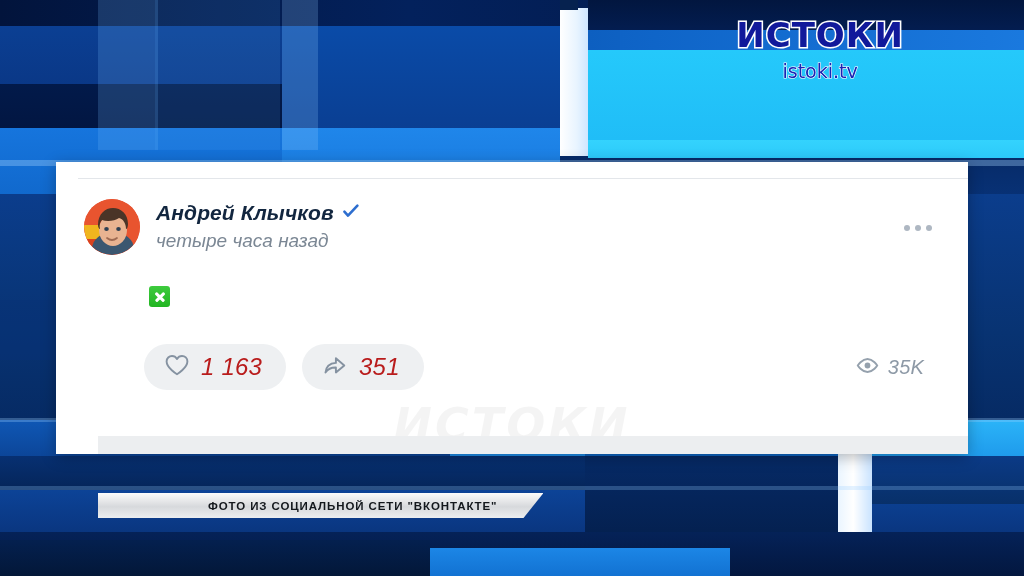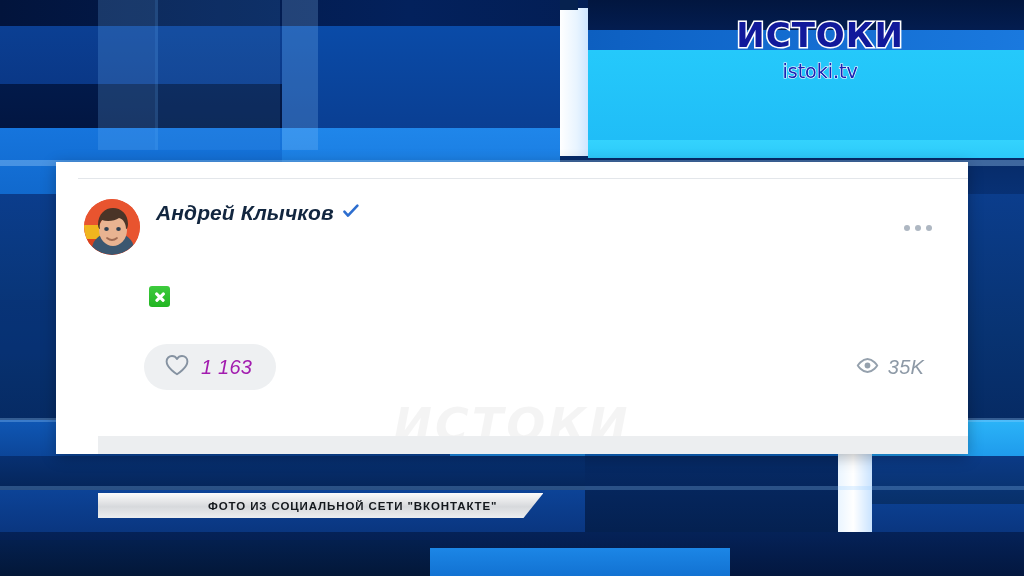--- a/index.html
+++ b/index.html
@@ -257,22 +257,22 @@
     display: flex;
     align-items: center;
     gap: 11px;
     height: 46px;
     padding: 0 24px 0 20px;
     border-radius: 23px;
     background: #eef0f2;
     cursor: pointer;
   }
   .pill .count {
-    font-size: 20px;
-    color: #a21caf;
+    font-size: 24px;
+    color: #b91c1c;
     font-weight: 400;
     letter-spacing: .2px;
   }
   .views {
     position: absolute;
     right: 44px;
     top: 194px;
     display: flex;
     align-items: center;
     gap: 9px;
@@ -379,20 +379,21 @@
       </div>
       <div class="head-text">
         <div class="author-row">
           <span class="author-name">Андрей Клычков</span>
           <span class="verified">
             <svg width="20" height="20" viewBox="0 0 20 20" aria-hidden="true">
               <path d="M3.4 10.6l3.6 4 9.4-10" stroke="#2d6ecf" stroke-width="2.6" fill="none" stroke-linecap="round" stroke-linejoin="round"></path>
             </svg>
           </span>
         </div>
+        <div class="timestamp">четыре часа назад</div>
       </div>
     </div>
 
     <div class="more-menu">
       <i></i>
         <i></i>
         <i></i>
     </div>
 
     <div class="post-body">
@@ -401,20 +402,28 @@
 
     <div class="actions">
       <div class="pill">
         <span>
           <svg width="26" height="24" viewBox="0 0 26 24" aria-hidden="true">
             <path d="M13 21.2S2.6 14.9 2.6 8.5C2.6 5.2 5.1 3 8 3c2 0 3.9 1.1 5 2.9C14.1 4.1 16 3 18 3c2.9 0 5.4 2.2 5.4 5.5 0 6.4-10.4 12.7-10.4 12.7z" fill="none" stroke="#8592a1" stroke-width="1.9" stroke-linejoin="round"></path>
           </svg>
         </span>
         <span class="count">1 163</span>
       </div>
+      <div class="pill">
+        <span>
+          <svg width="26" height="24" viewBox="0 0 26 24" aria-hidden="true">
+            <path d="M3.5 19.5c.6-6.2 4.2-9.3 10.4-9.6V5.3l8.4 7.1-8.4 7v-4.9c-4.8-.2-7.9 1.4-10.4 5z" fill="none" stroke="#8592a1" stroke-width="1.9" stroke-linejoin="round" stroke-linecap="round"></path>
+          </svg>
+        </span>
+        <span class="count">351</span>
+      </div>
     </div>
 
     <div class="views">
       <span>
         <svg width="23" height="17" viewBox="0 0 23 17" aria-hidden="true">
           <path d="M11.5 2C5.8 2 1.8 8.5 1.8 8.5s4 6.5 9.7 6.5 9.7-6.5 9.7-6.5S17.2 2 11.5 2z" fill="none" stroke="#95a1ad" stroke-width="1.9"></path>
           <circle cx="11.5" cy="8.5" r="2.9" fill="#95a1ad"></circle>
         </svg>
       </span>
       <span class="count">35K</span>

